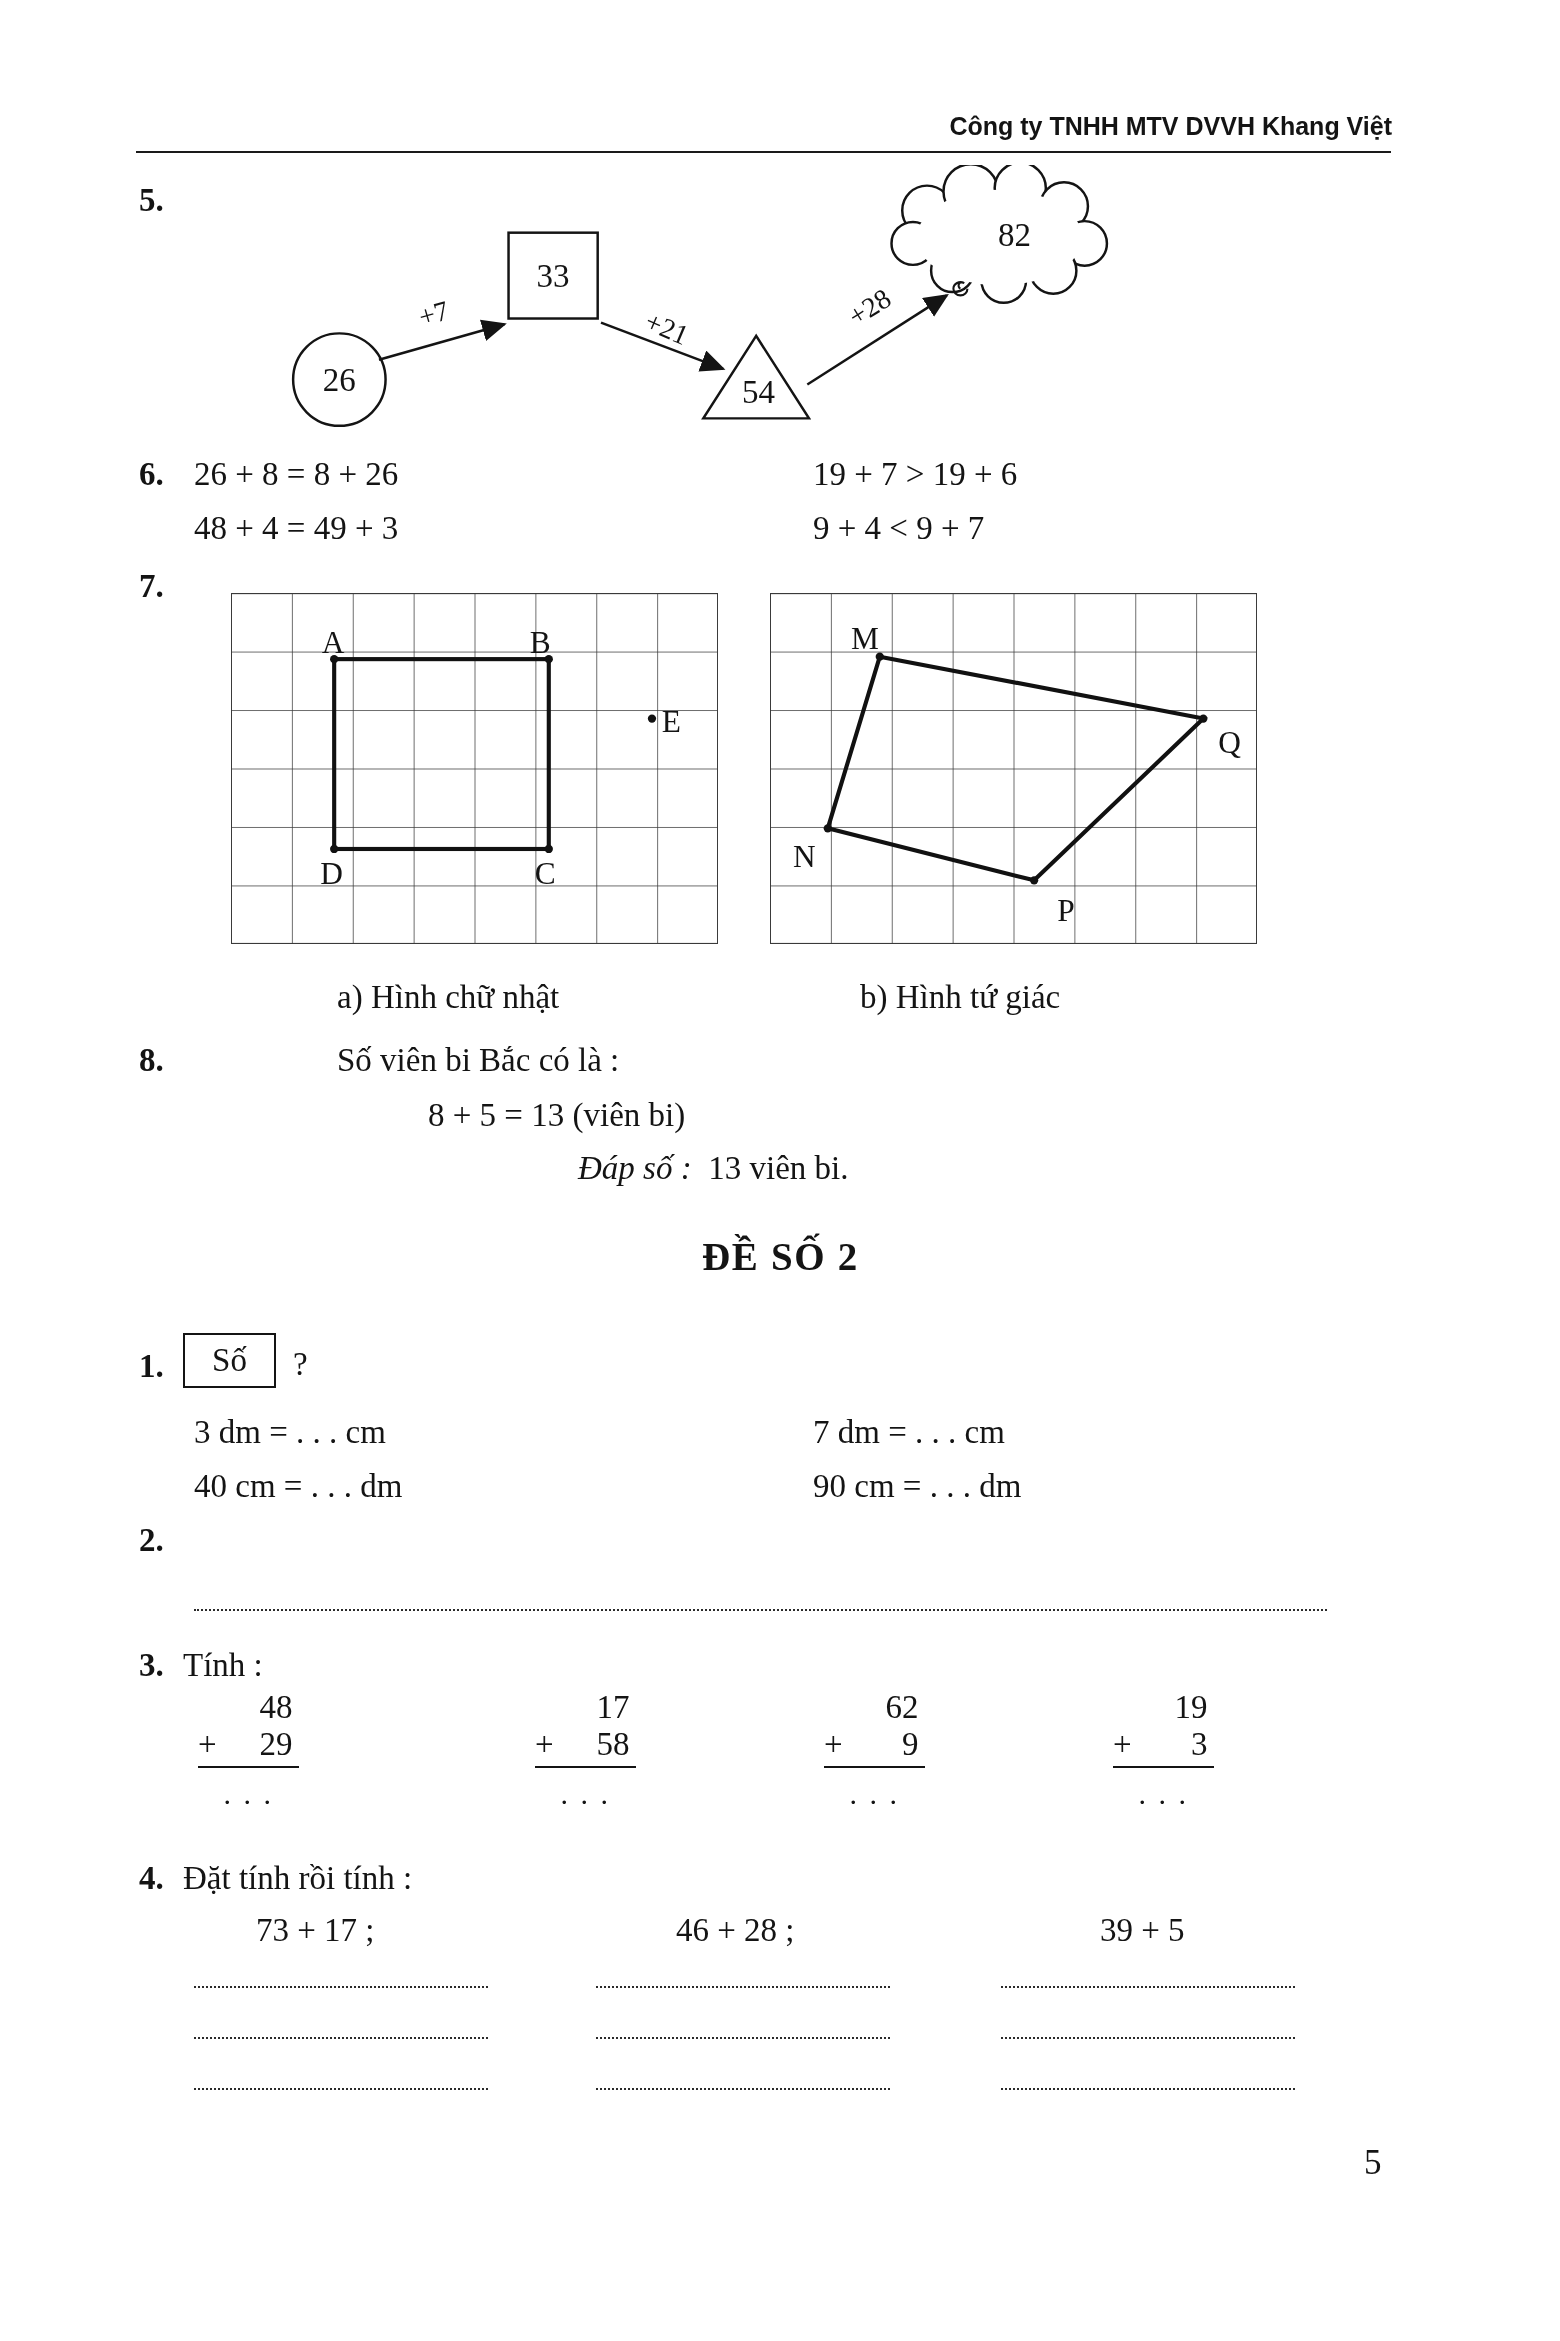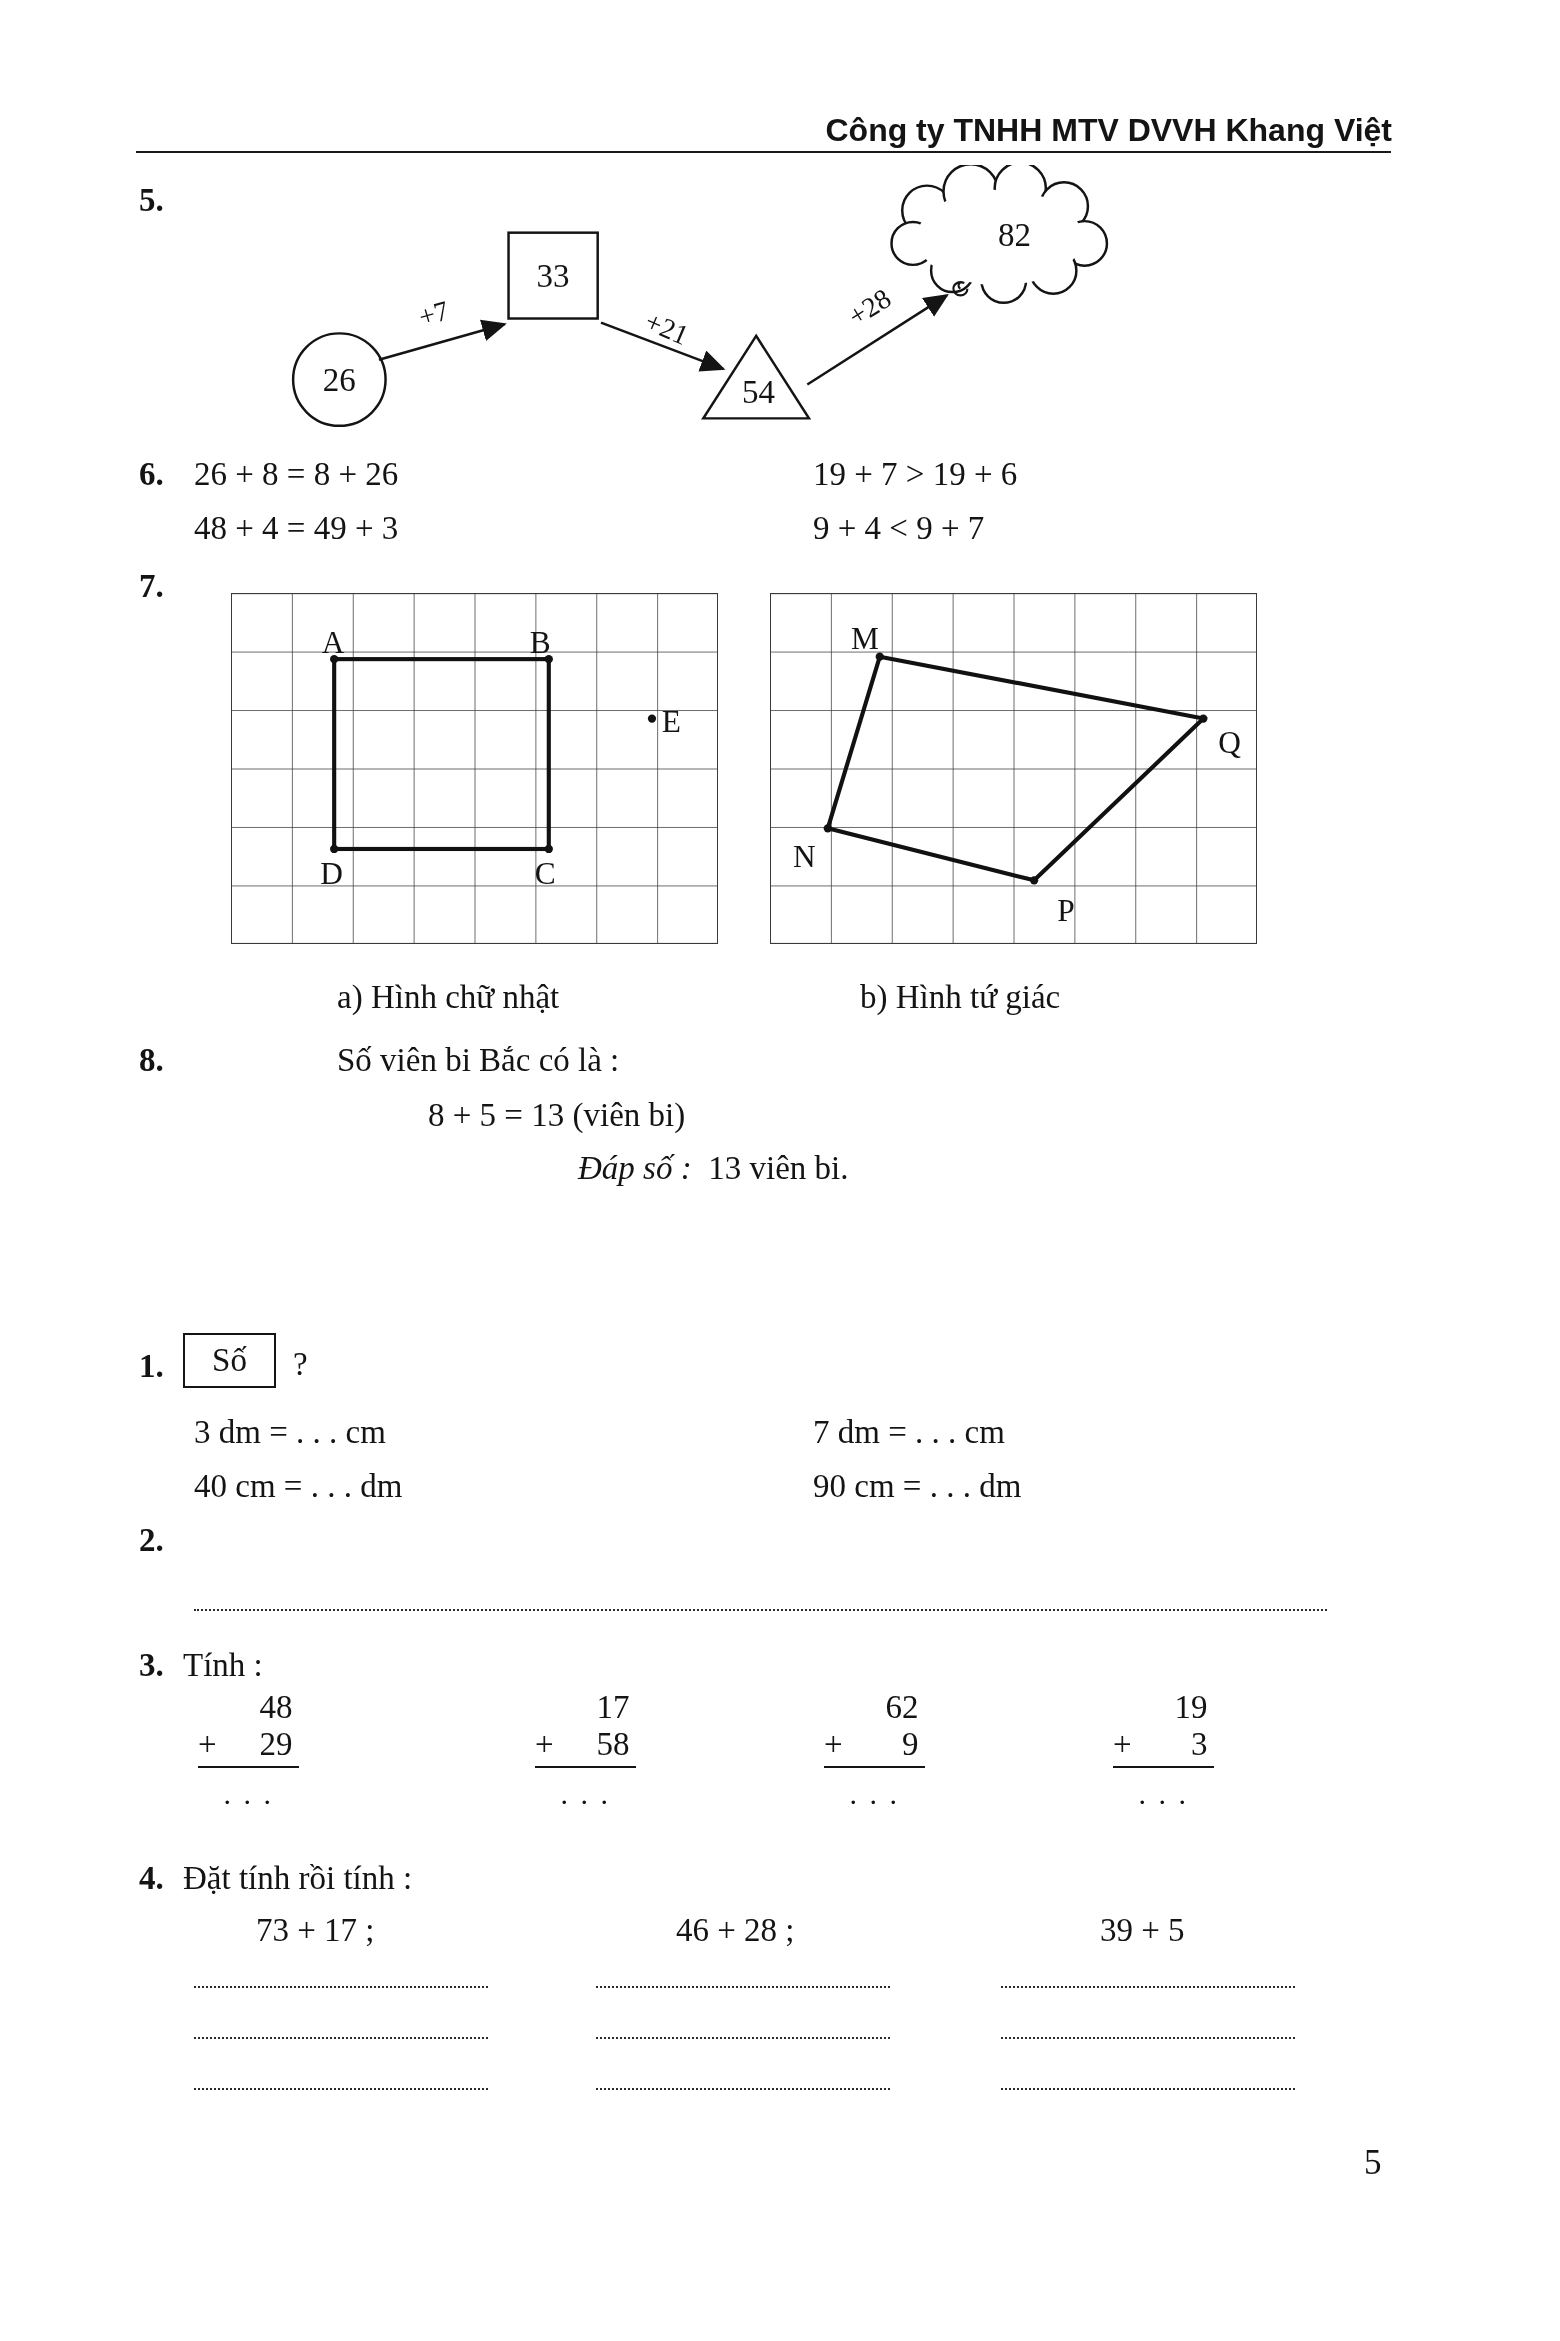--- a/index.html
+++ b/index.html
@@ -1,21 +1,21 @@
 <!DOCTYPE html>
 <html style="font-size:13.2px"><head>
 <meta charset="utf-8">
 <style>
   html,body{margin:0;padding:0;background:#ffffff;}
   .page{position:relative;width:1561px;height:2342px;background:#ffffff;font-family:"Liberation Serif",serif;color:#141414;overflow:hidden;}
   .abs{position:absolute;}
   .t{font-size:33px;line-height:1.1;white-space:nowrap;}
   .b{font-weight:bold;}
   .i{font-style:italic;}
-  .header-text{font-family:"Liberation Sans",sans-serif;font-size:32px;font-weight:bold;white-space:nowrap;}
+  .header-text{font-family:"Liberation Sans",sans-serif;font-size:25px;font-weight:bold;white-space:nowrap;}
   .rule{border-top:2.5px solid #1a1a1a;height:0;}
   .dotrow{border-top:2.9px dotted #2a2a2a;height:0;}
   .boxed{border:2.5px solid #141414;display:flex;align-items:center;justify-content:center;}
   .section-title{font-size:39px;font-weight:bold;letter-spacing:1.7px;text-align:center;width:100%;}
   svg text{font-family:"Liberation Serif",serif;fill:#141414;}
   .glabel{font-size:38px;}
   .nval{font-size:40px;}
   .alabel{font-size:34px;}
   .add-prob{width:101px;font-size:33px;}
   .ap-top{text-align:right;padding-right:6.6px;}
@@ -120,20 +120,21 @@
   <div class="abs t" style="left:860px;top:979px;">b) Hình tứ giác</div>
 
   <div class="abs t b" style="left:139px;top:1042px;">8.</div>
   <div class="abs t" style="left:337px;top:1042px;">Số viên bi Bắc có là :</div>
   <div class="abs t" style="left:428px;top:1097px;">8 + 5 = 13 (viên bi)</div>
   <div class="abs t" style="left:578px;top:1150px;">
     <span class="i">Đáp số :</span>
     <span style="margin-left:8.3px;text-align:center;">13 viên bi.</span>
   </div>
 
+  <div class="abs section-title" style="left:0;top:1234px;">ĐỀ SỐ 2</div>
 
   <div class="abs t b" style="left:139px;top:1348px;">1.</div>
   <div class="abs boxed" style="left:183px;top:1333px;width:89px;height:51px;">
     <span class="t">Số</span>
   </div>
   <div class="abs t" style="left:293px;top:1346px;">?</div>
   <div class="abs t" style="left:194px;top:1414px;">3 dm = . . . cm</div>
   <div class="abs t" style="left:813px;top:1414px;">7 dm = . . . cm</div>
   <div class="abs t" style="left:194px;top:1468px;">40 cm = . . . dm</div>
   <div class="abs t" style="left:813px;top:1468px;">90 cm = . . . dm</div>

